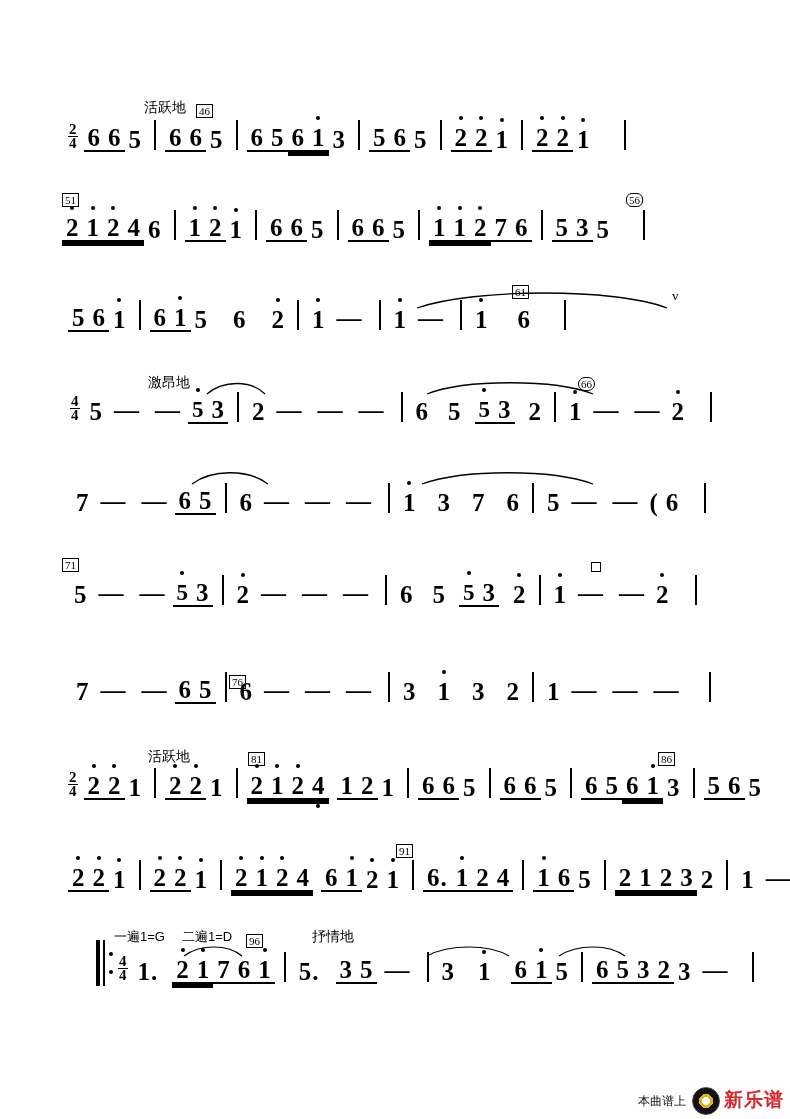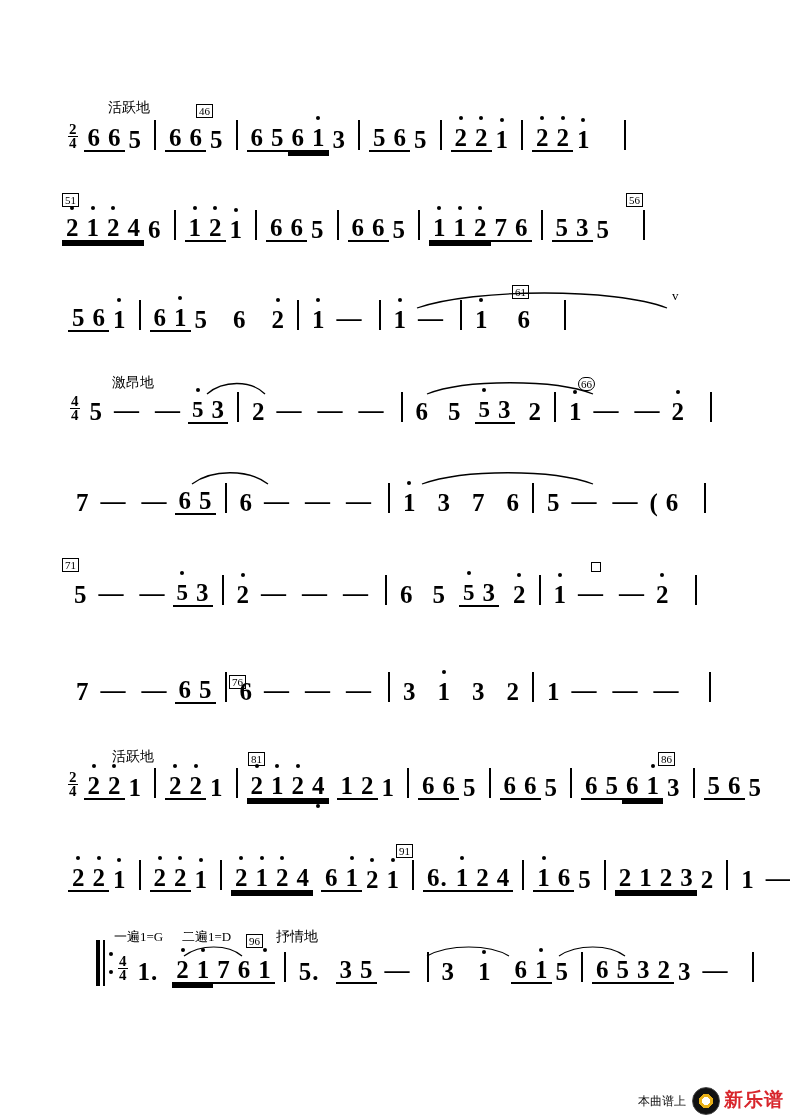--- a/index.html
+++ b/index.html
@@ -71,24 +71,25 @@
     border:1px solid #000;
     padding:0 2px;
     line-height:12px;
     background:#fff;
   }
   
   .expr{
     position:absolute;
     font-size:14px;
     font-family:"DejaVu Sans", sans-serif;
+    margin-left:36px;
   }
   .tinytext{
     position:absolute;font-size:13px;
-    font-family:Liberation Serif, serif;
+    font-family:Liberation Sans, sans-serif;
   }
   
   .slur{position:absolute;}
   .slur svg{display:block;}
   
   .repeat{
     position:absolute;display:flex;align-items:center;height:46px;
   }
   .repeat .thickbar{width:4px;height:46px;background:#000;}
   .repeat .thinbar{width:2px;height:46px;background:#000;margin-left:3px;}
@@ -172,21 +173,21 @@
     <span class="bar"></span>
     <span class="grp b1">
         <span class="note">2<i class="dot-up"></i></span>
         <span class="note">2<i class="dot-up"></i></span>
       </span>
     <span class="note">1<i class="dot-up"></i></span>
     <span class="bar" style="margin-left:30px;"></span>
   </div>
 
   <div class="mnum" style="left:62px;top:193px;">51</div>
-  <div class="mnum" style="left:626px;top:193px;">56</div>
+  <div class="mnum" style="left:626px;top:193px;border-radius:6px;">56</div>
   <div class="row" style="left:62px;top:210px;">
     <span class="grp b2">
         <span class="note">2<i class="dot-up"></i></span>
         <span class="note">1<i class="dot-up"></i></span>
         <span class="note">2<i class="dot-up"></i></span>
         <span class="note">4</span>
       </span>
     <span class="note">6</span>
     <span class="bar"></span>
     <span class="grp b1">

